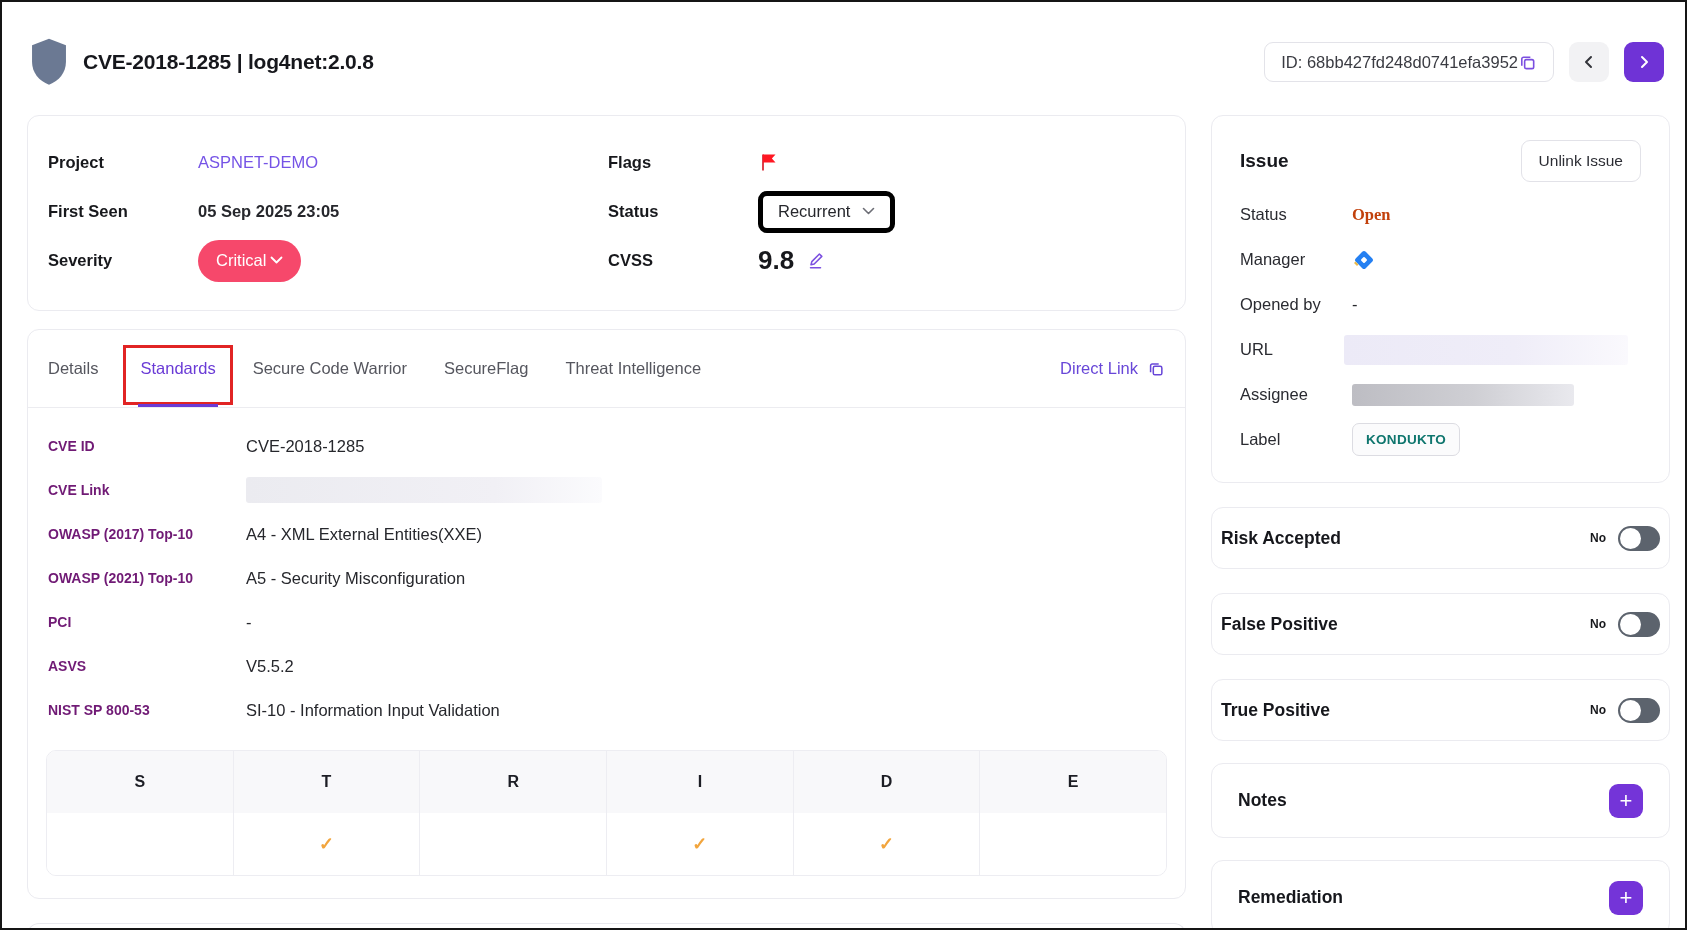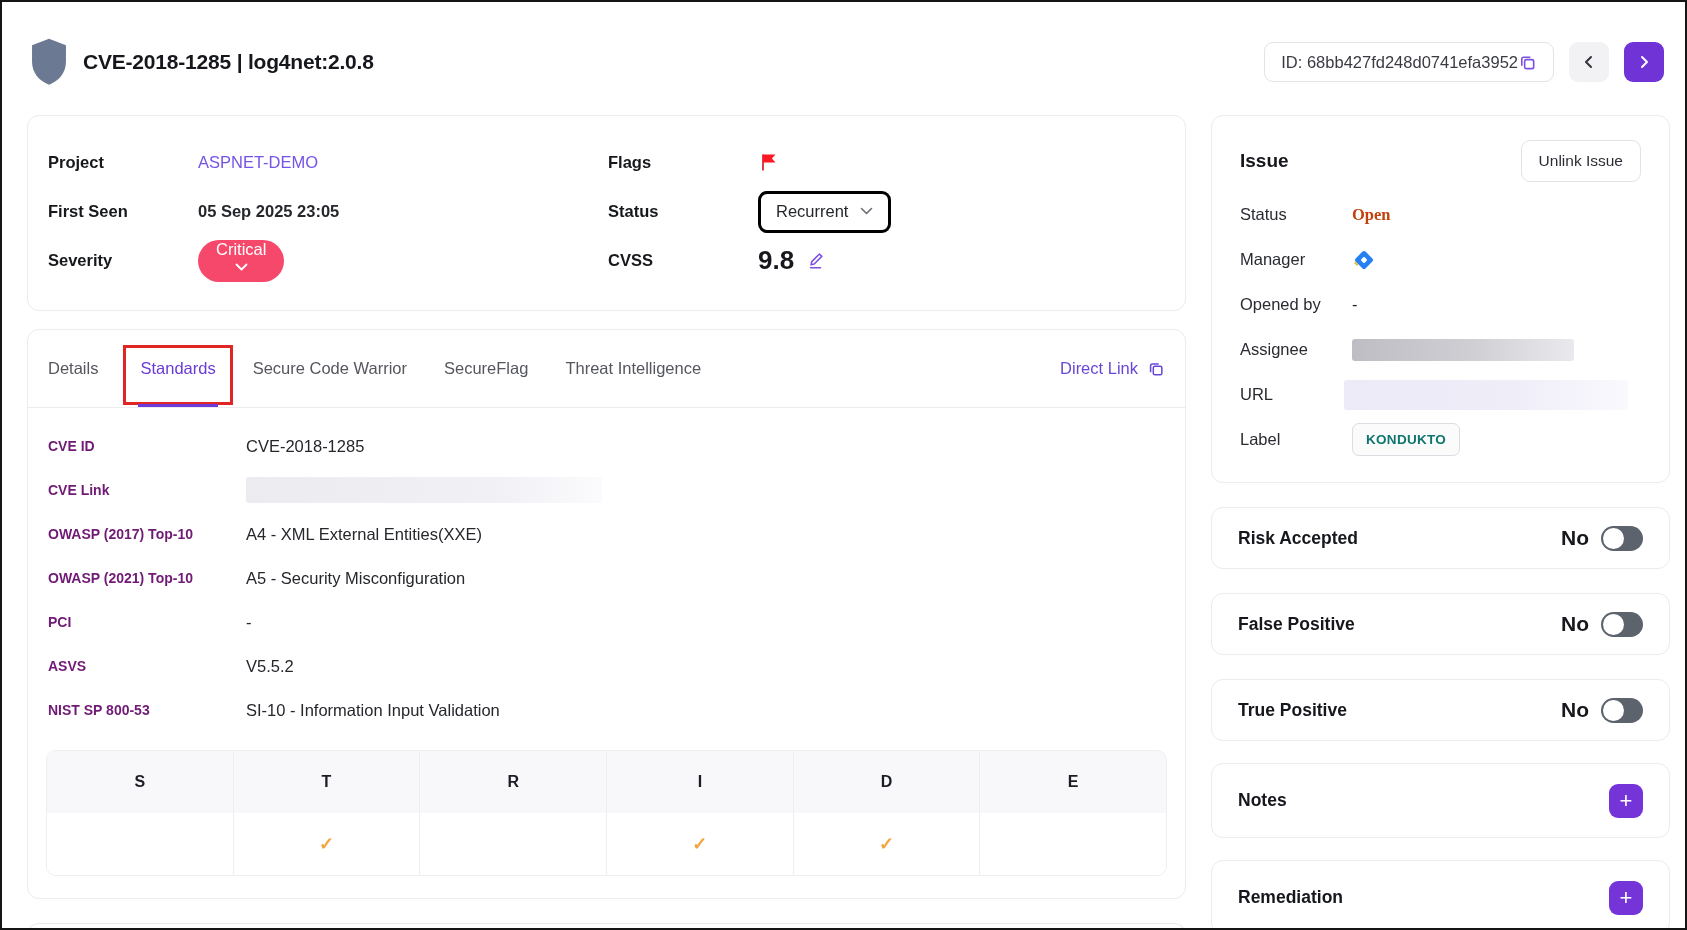--- a/index.html
+++ b/index.html
@@ -29,22 +29,22 @@
   .info-card { height:196px; display:flex; padding:22px 0 0 20px; }
   .icol1 { width:560px; }
   .icol2 { flex:1; }
   .irow { display:flex; align-items:center; min-height:49px; }
   .ilabel { width:150px; font-weight:bold; font-size:16.5px; color:#17181c; }
   .ivalue { font-size:16.5px; color:#26272c; display:flex; align-items:center; }
   .link { color:#7553e6; cursor:pointer; }
   .bold-val { font-weight:bold; }
   .severity-pill { background:#f6486b; color:#fff; border:none; border-radius:22px;
                    height:42px; padding:0 18px; font-size:16.5px; display:flex; align-items:center;
-                   gap:4px; cursor:pointer; font-family:inherit;flex-direction:column; }
-  .select-btn { border:3px solid #000000; background:#fff; border-radius:9px; height:42px;
+                   gap:4px; cursor:pointer; font-family:inherit; }
+  .select-btn { border:5px solid #000000; background:#fff; border-radius:9px; height:42px;
                 padding:0 15px; font-size:16.5px; color:#26272c; display:flex; align-items:center;
                 gap:12px; cursor:pointer; font-family:inherit; }
   .cvss-num { font-size:26px; font-weight:bold; color:#17181c; }
   .edit-icon { margin-left:12px; cursor:pointer; display:flex; }
 
   
   .tab-card { margin-top:18px; height:570px; }
   .tabs { display:flex; align-items:center; height:78px; padding:0 20px;
           border-bottom:1px solid #ececf0; }
   .tab { position:relative; height:100%; display:flex; align-items:center;
@@ -88,24 +88,24 @@
   .svalue { font-size:16.5px; color:#26272c; display:flex; align-items:center; }
   .status-open { color:#c2410c; font-weight:bold;font-family:Liberation Serif, serif; }
   .assignee-blur { width:222px; height:22px;
                    background:linear-gradient(90deg,#bdbdc3 0%,#cfcfd4 55%,#e9e9ee 100%); }
   .url-blur { width:284px; height:30px; margin-left:-8px;
               background:linear-gradient(90deg,#eceaf7 0%,#efedf8 60%,#faf9fd 100%); }
   .label-chip { border:1px solid #dcdce2; background:#fbfbfc; border-radius:7px;
                 padding:8px 13px; font-size:13.5px; font-weight:bold; color:#0f766e;
                 letter-spacing:0.3px; }
 
-  .flat-card { margin-top:24px; height:62px; display:flex; align-items:center; padding:0 26px; }
+  .flat-card { margin-top:24px; height:62px; display:flex; align-items:center; padding:0 9px; }
   .flat-title { font-size:17.5px; font-weight:bold; color:#16171c; }
   .flat-right { margin-left:auto; display:flex; align-items:center; gap:12px; }
-  .no-text { font-size:21px; font-weight:bold; color:#17181c; }
+  .no-text { font-size:12px; font-weight:bold; color:#17181c; }
   .toggle { width:42px; height:25px; border-radius:13px; background:#5c636d; position:relative;
             cursor:pointer; border:none; }
   .knob { position:absolute; left:2px; top:2px; width:21px; height:21px; border-radius:50%;
           background:#fff; }
   .action-card { margin-top:22px; height:75px; display:flex; align-items:center; padding:0 26px; }
   .plus-btn { width:34px; height:34px; border-radius:9px; background:#7434d8; border:none;
               color:#fff; font-size:22px; line-height:1; display:flex; align-items:center;
               justify-content:center; cursor:pointer; margin-left:auto; }
 
   svg { display:block; }
@@ -303,26 +303,26 @@
             </g>
             <path d="M3.5 13.5l3 3-1.5 1.5-3-3z" fill="#e9b949"></path>
           </svg>
         </div>
       </div>
       <div class="srow">
         <div class="slabel">Opened by</div>
         <div class="svalue">-</div>
       </div>
       <div class="srow">
+        <div class="slabel">URL</div>
+        <div class="blur-box url-blur"></div>
+      </div>
+      <div class="srow">
         <div class="slabel">Assignee</div>
         <div class="blur-box assignee-blur"></div>
-      </div>
-      <div class="srow">
-        <div class="slabel">URL</div>
-        <div class="blur-box url-blur"></div>
       </div>
       <div class="srow">
         <div class="slabel">Label</div>
         <div class="label-chip">KONDUKTO</div>
       </div>
     </div>
 
     <div class="card flat-card">
       <div class="flat-title">Risk Accepted</div>
       <div class="flat-right">

